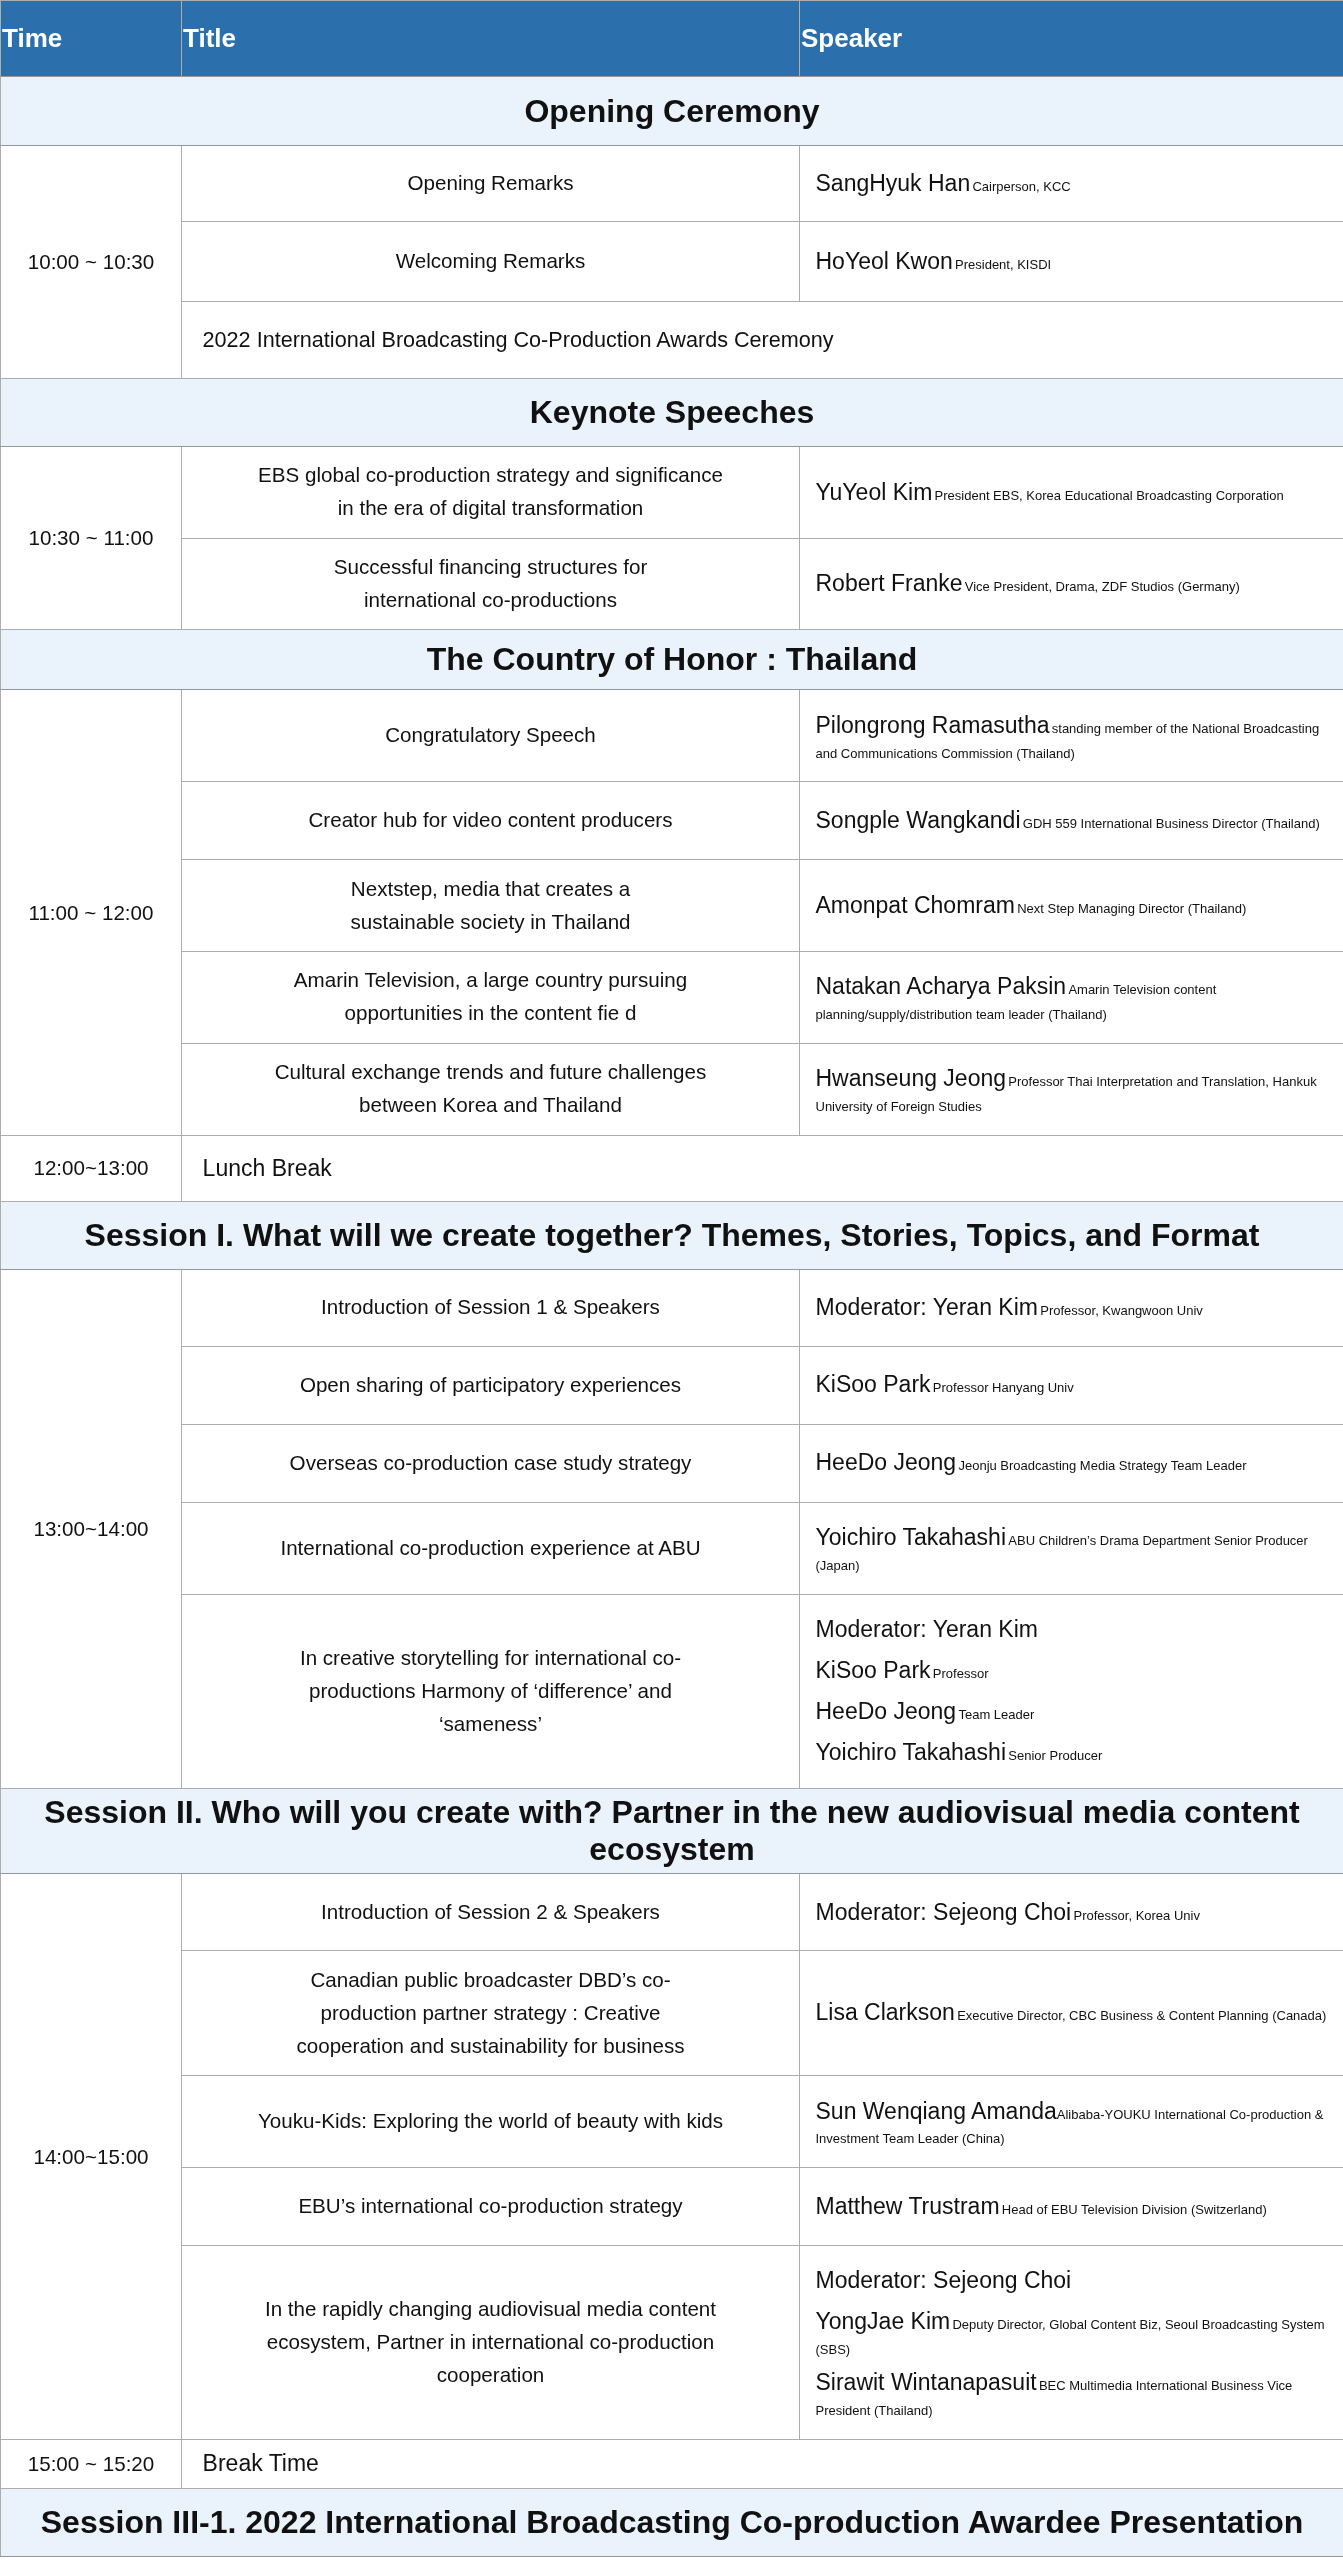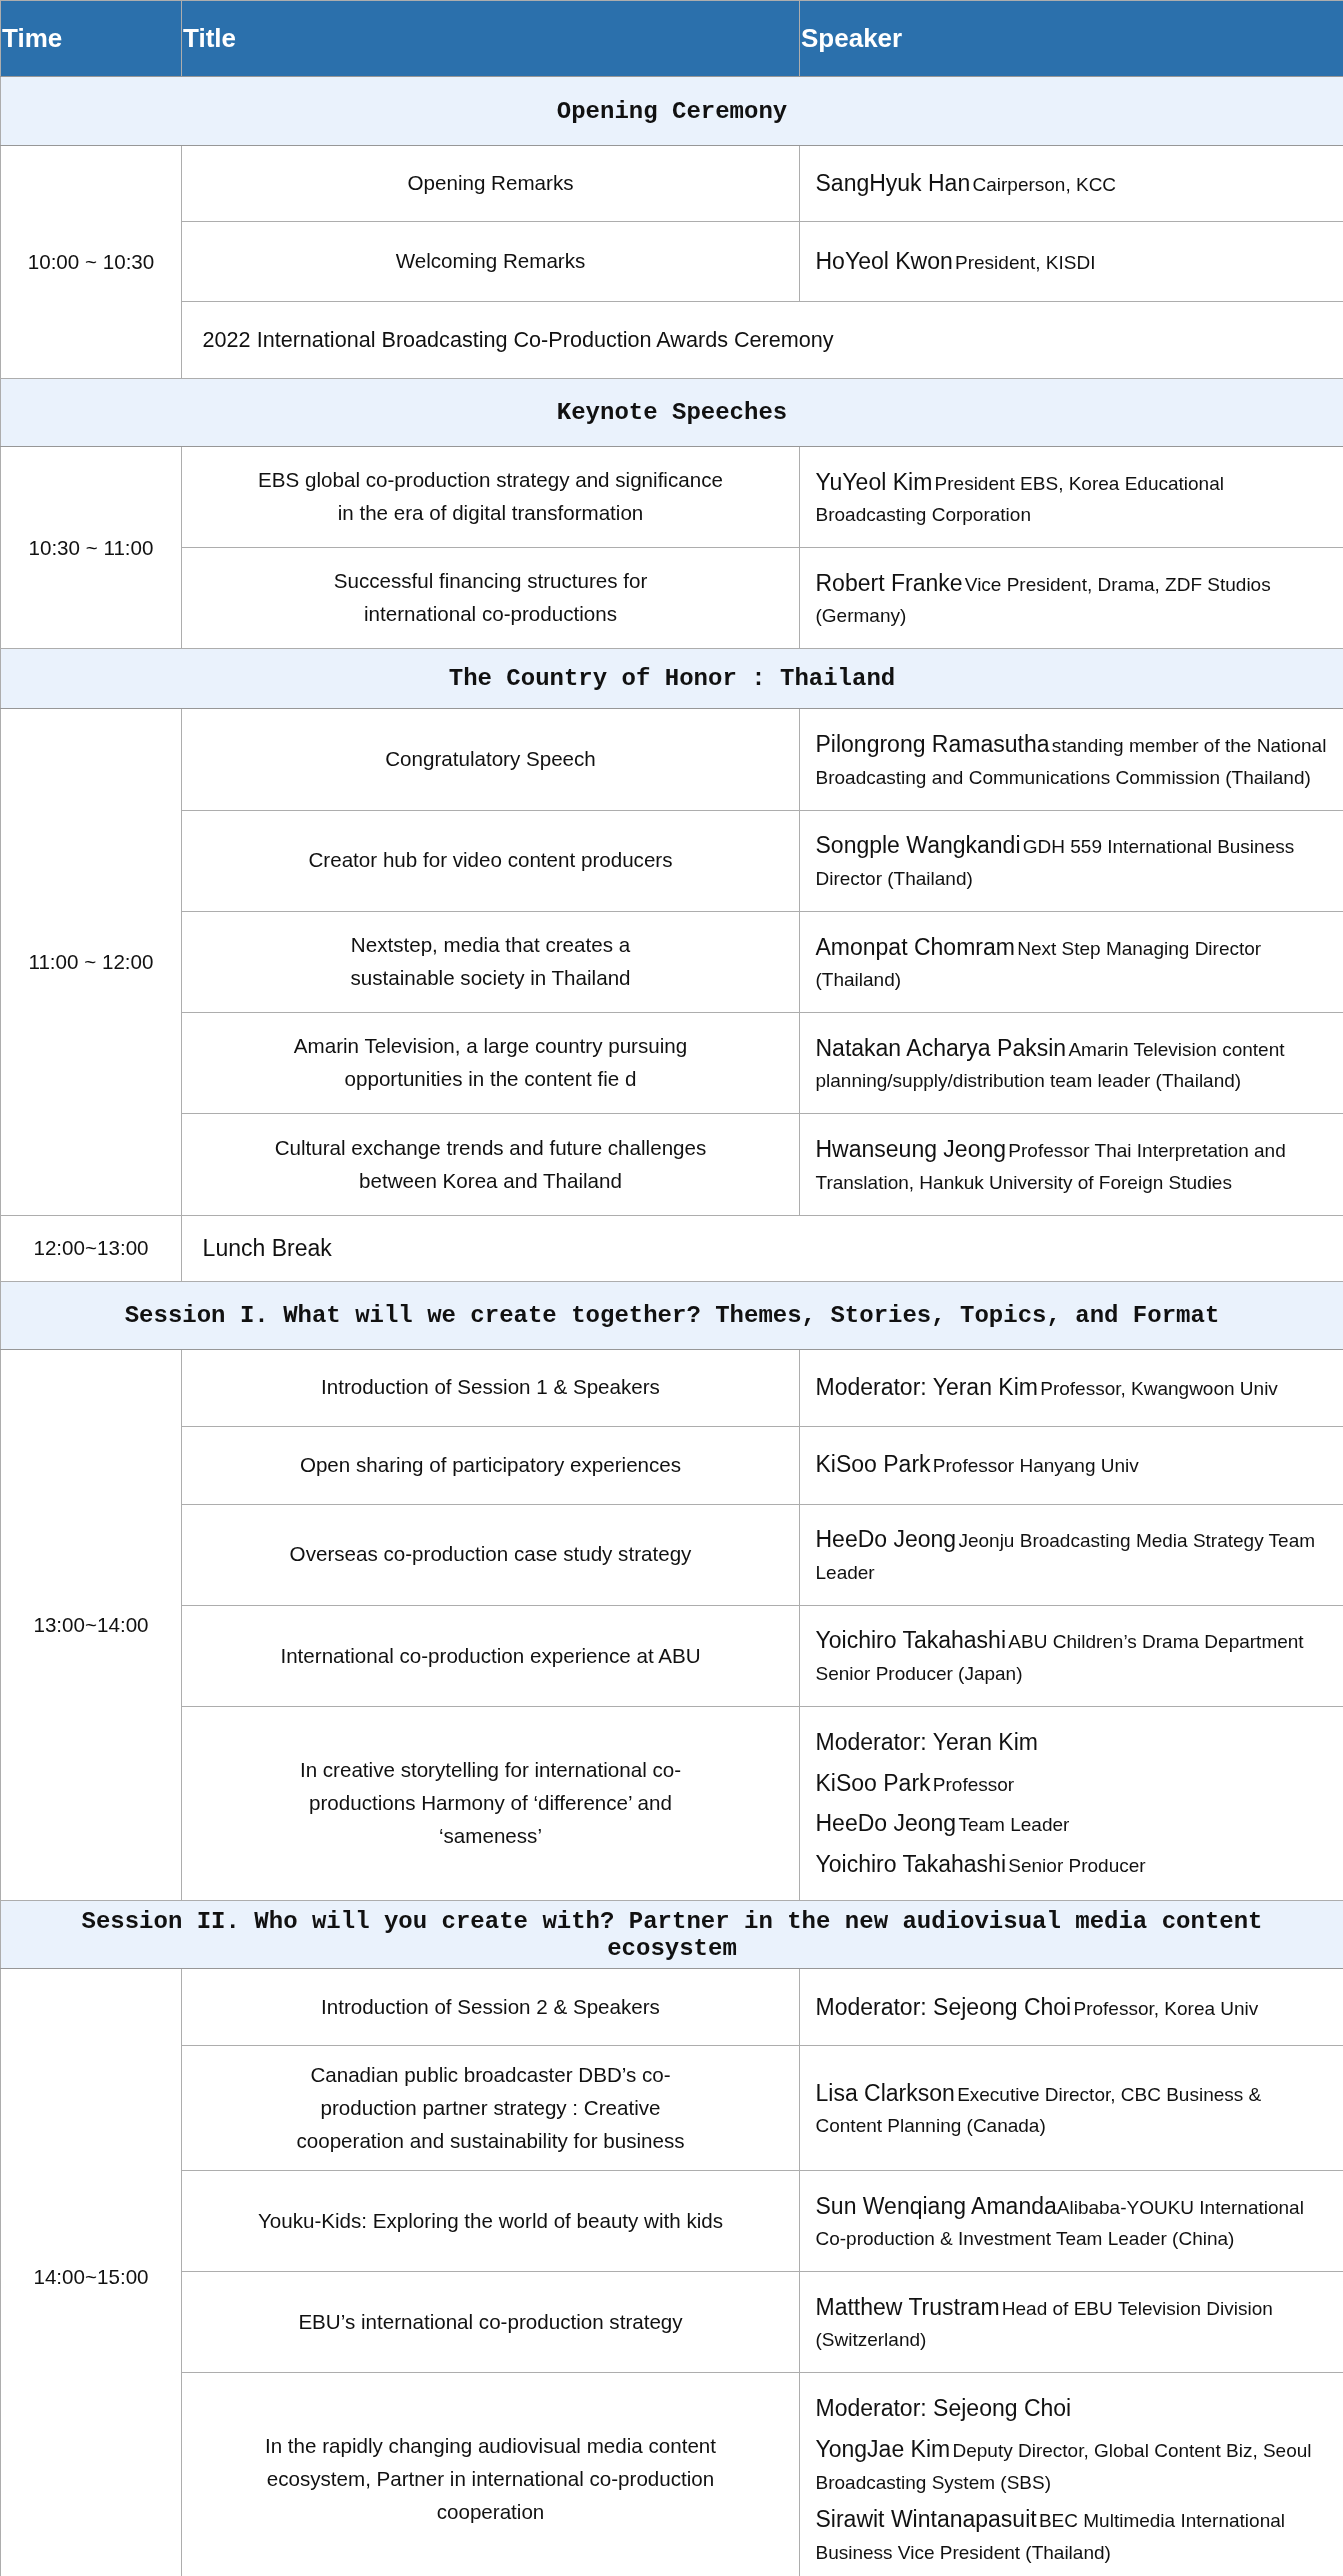--- a/index.html
+++ b/index.html
@@ -14,35 +14,34 @@
   body{width:1343px;font-family:"Liberation Sans",sans-serif;color:var(--text);}
   table.schedule{width:1343px;border-collapse:collapse;table-layout:fixed;}
   td,th{border:1px solid var(--border);vertical-align:middle;box-sizing:border-box;}
   thead th{
     background:var(--header-bg);color:var(--header-text);
     font-size:26px;font-weight:700;text-align:left;height:76px;
     border-bottom:1.5px solid var(--border-strong);
   }
   tr.band td{
     background:var(--band-bg);font-weight:700;text-align:center;
-    font-size:24px;white-space:pre-wrap;
+    font-size:32px;white-space:pre-wrap;
     border-top:1.5px solid var(--border-strong);
     border-bottom:1.5px solid var(--border-strong);
     padding:5.2px 15.5px;
-    font-family:Liberation Mono, monospace;
   }
   td.time{text-align:center;font-size:20.6px;padding:5.2px 4.1px;}
   td.title{
     text-align:center;font-size:20.6px;line-height:1.6;
     white-space:pre-line;padding:12.4px 23px;
   }
   td.speaker{text-align:left;padding:12.4px 15.5px;line-height:1.55;}
   .spk-line{margin:5.2px 0;}
   .spk-name{font-size:23px;}
-  .spk-role{font-size:19px;text-align:right;}
+  .spk-role{font-size:13px;text-align:right;}
   td.merged{
     font-size:21.6px;padding:10.3px 20.6px;
   }
   tr.timed td.merged{font-weight:400;font-size:23px;}
 </style>
 </head>
 <body>
 
 <table class="schedule">
   <colgroup>

